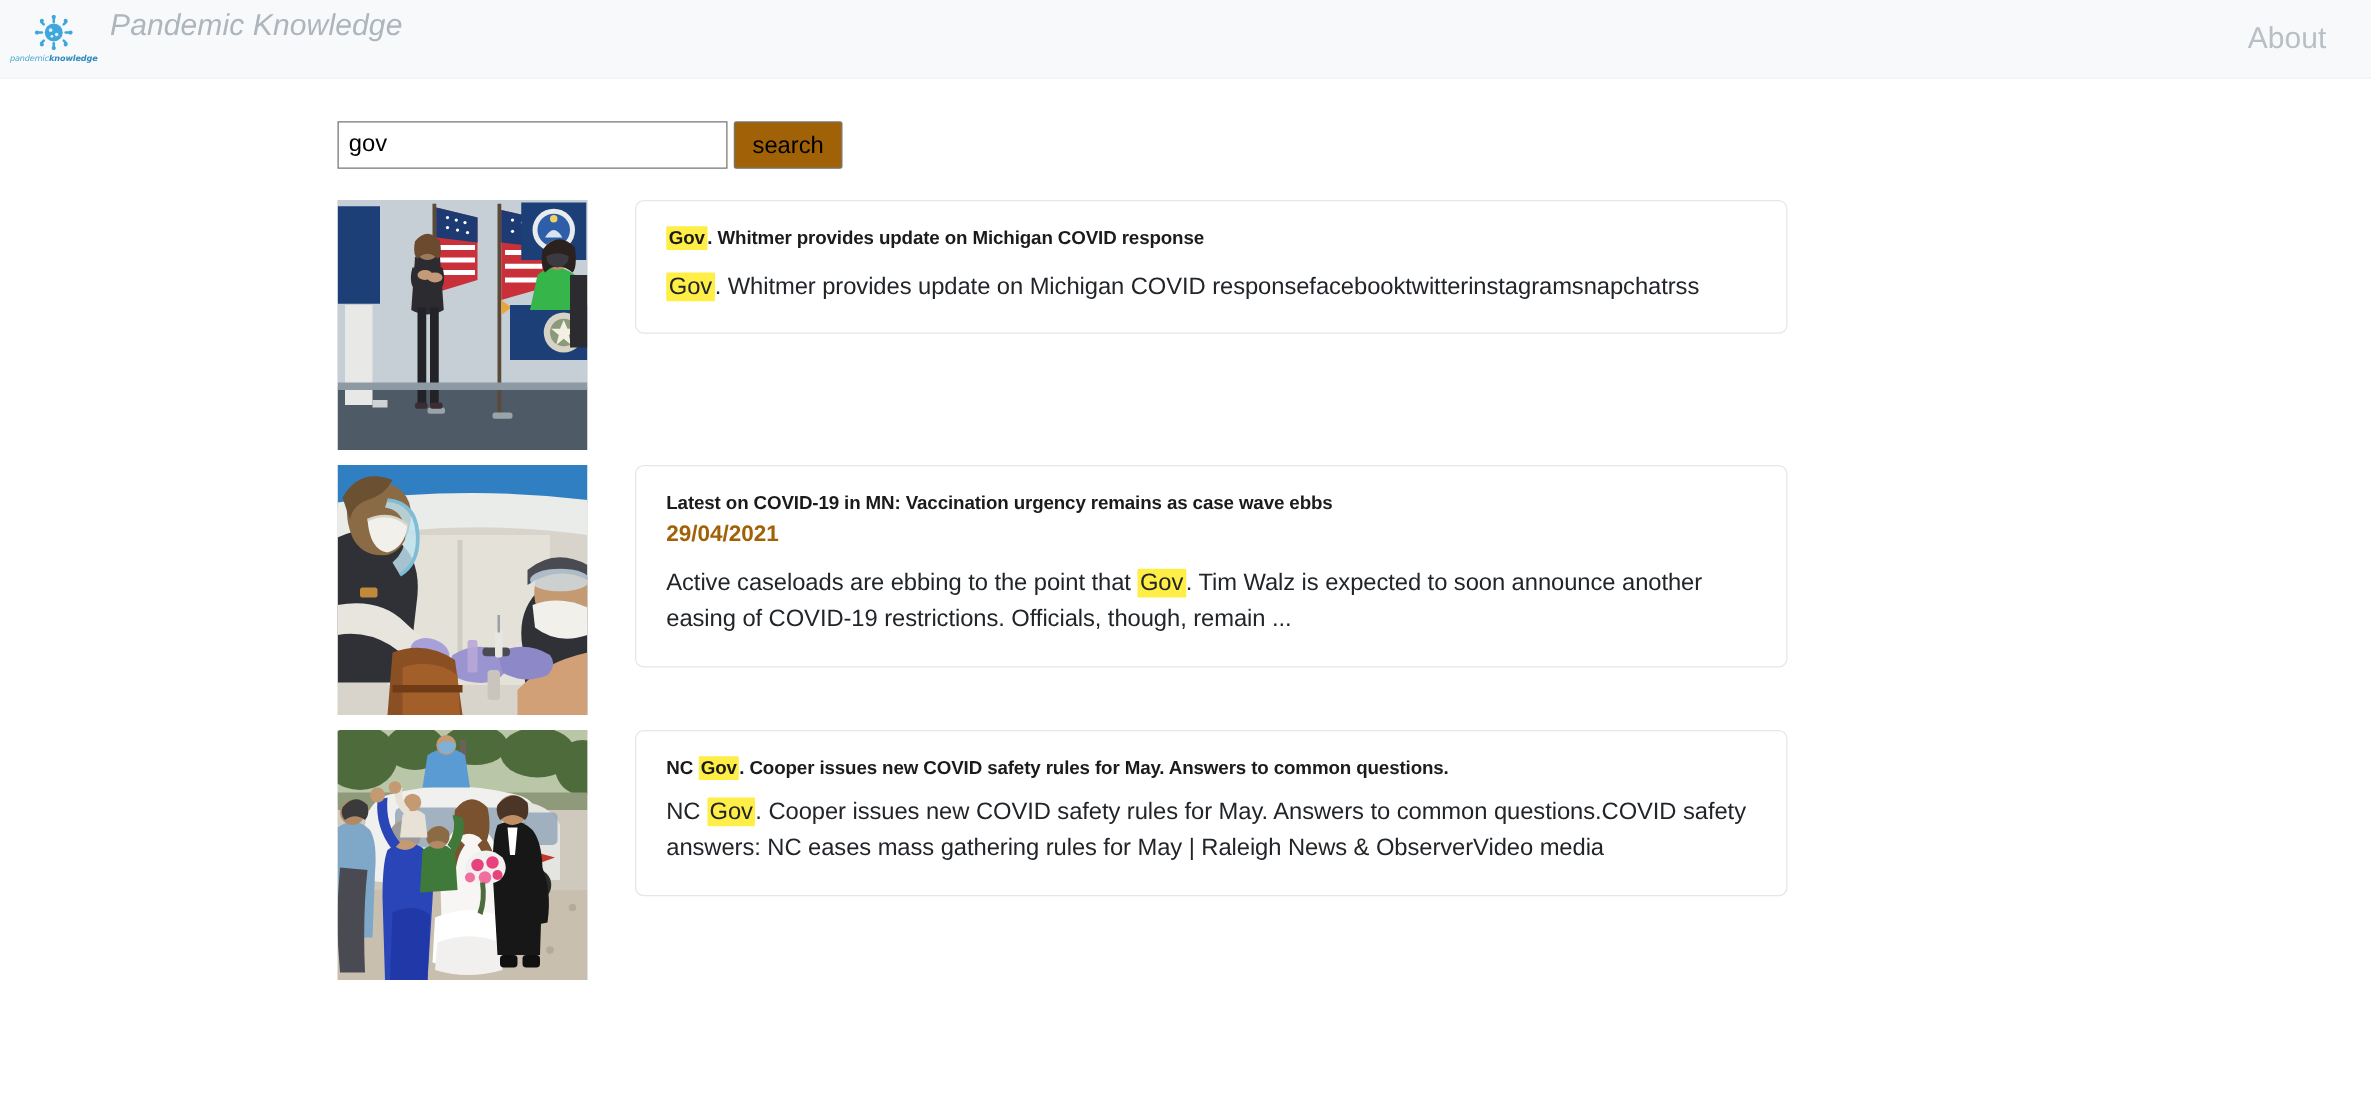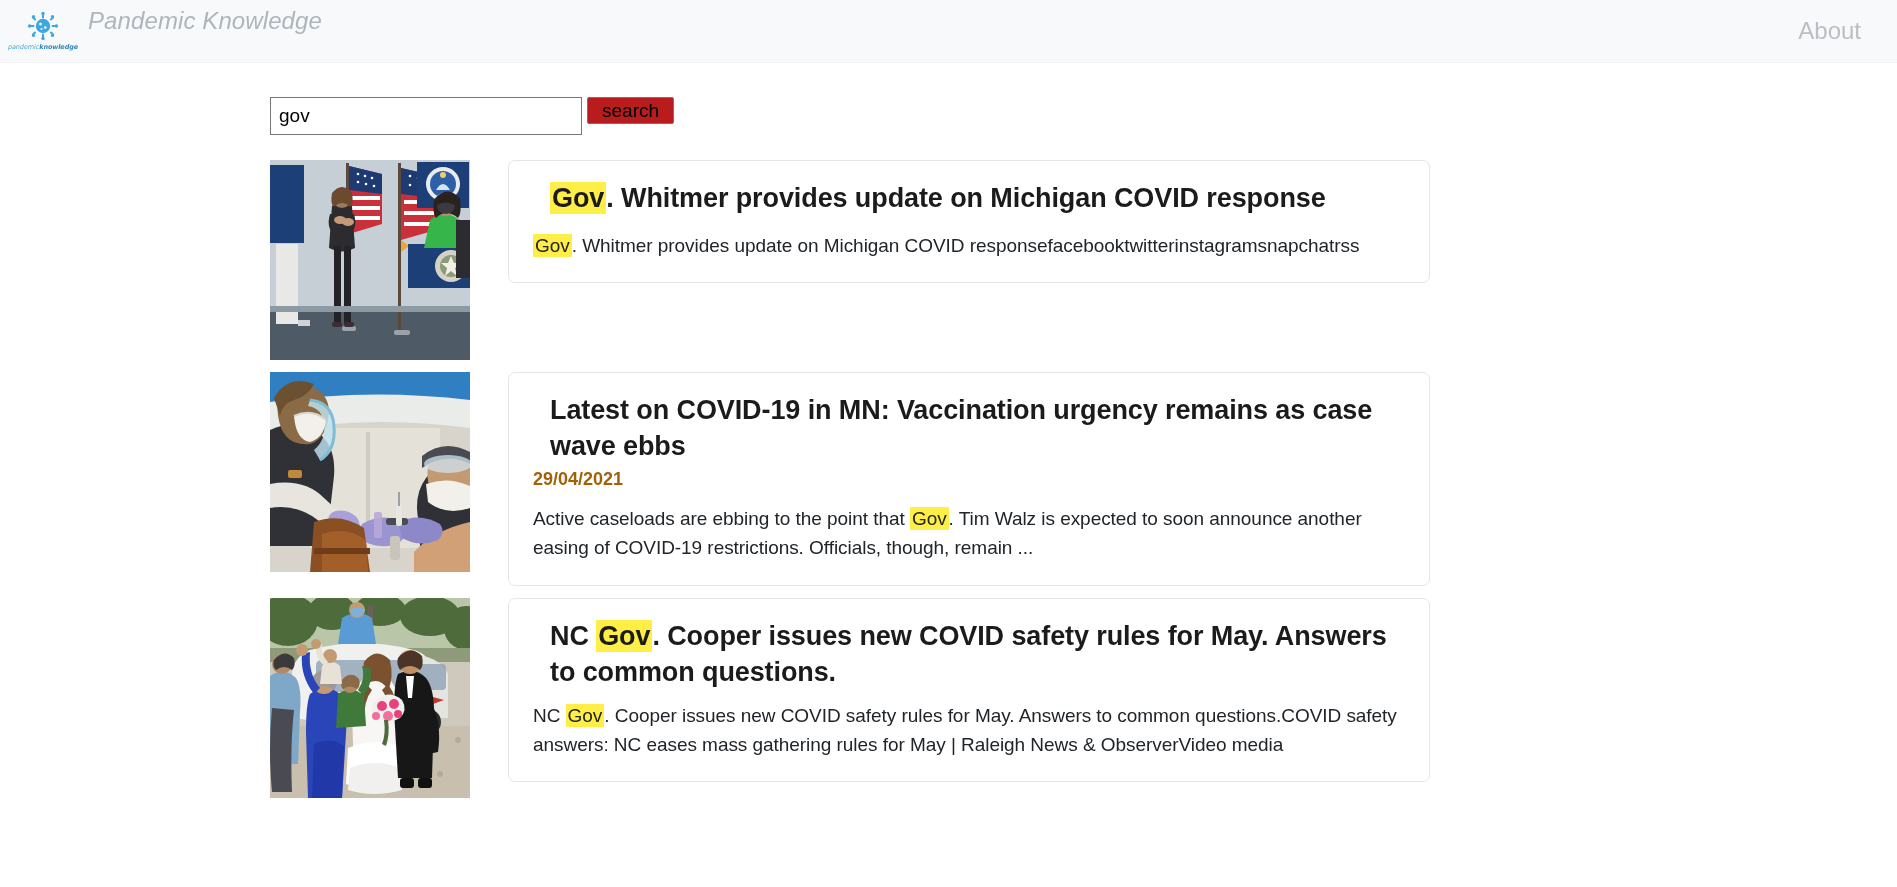--- a/index.html
+++ b/index.html
@@ -80,25 +80,25 @@
     border: 1px solid #767676;
     background: #ffffff;
     font-size: 19px;
     font-family: "Liberation Sans", sans-serif;
     padding: 2px 8px;
     color: #000;
     outline: none;
     border-radius: 0;
   }
   .search-button {
-    height: 27px;
+    height: 38px;
     margin-left: 5px;
     padding: 0 14px;
     border: 1px solid #767676;
-    background: #b91c1c;
+    background: #a16207;
     font-size: 19px;
     font-family: "Liberation Sans", sans-serif;
     color: #000;
     cursor: pointer;
     border-radius: 2px;
     line-height: 1;
   }
 
   
   .results { width: 1160px; }
@@ -120,25 +120,25 @@
 
   .card {
     flex: 1;
     border: 1px solid #e4e6e8;
     border-radius: 7px;
     background: #fff;
     padding: 20px 24px 22px 24px;
     min-height: 90px;
   }
   .card-title {
-    font-size: 27px;
+    font-size: 15px;
     font-weight: 700;
     color: #1b1b1b;
     line-height: 1.33;
-    margin: 0 0 2px 17px;
+    margin: 0 0 2px 0;
     letter-spacing: -0.1px;
   }
   .card-date {
     font-size: 18px;
     font-weight: 700;
     color: #a16207;
     margin: 4px 0 14px 0;
   }
   .card-snippet {
     font-size: 19px;

